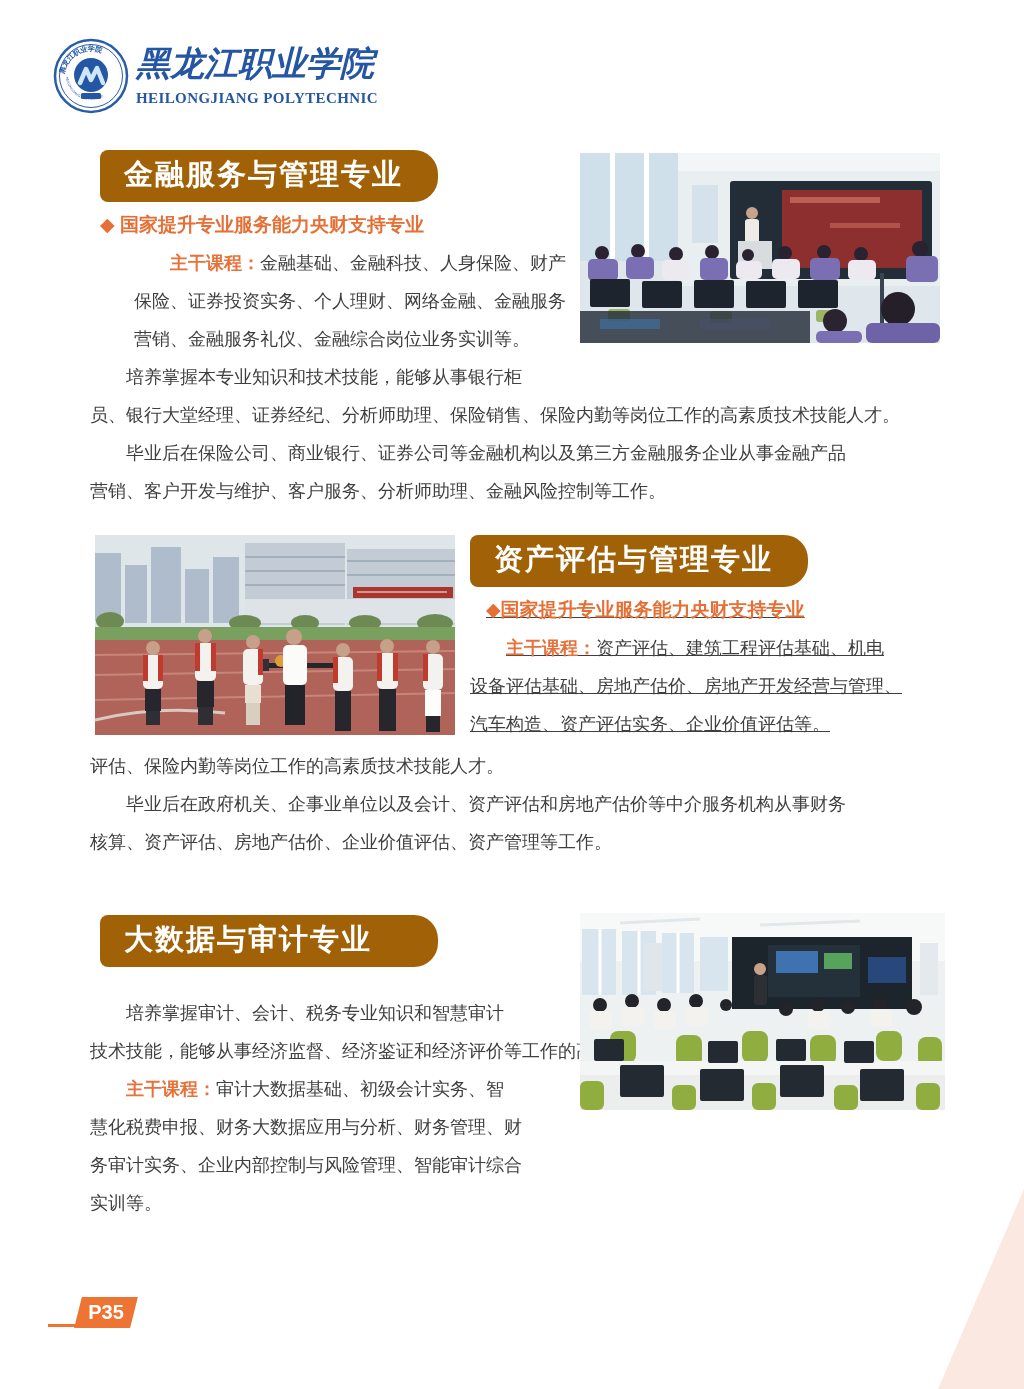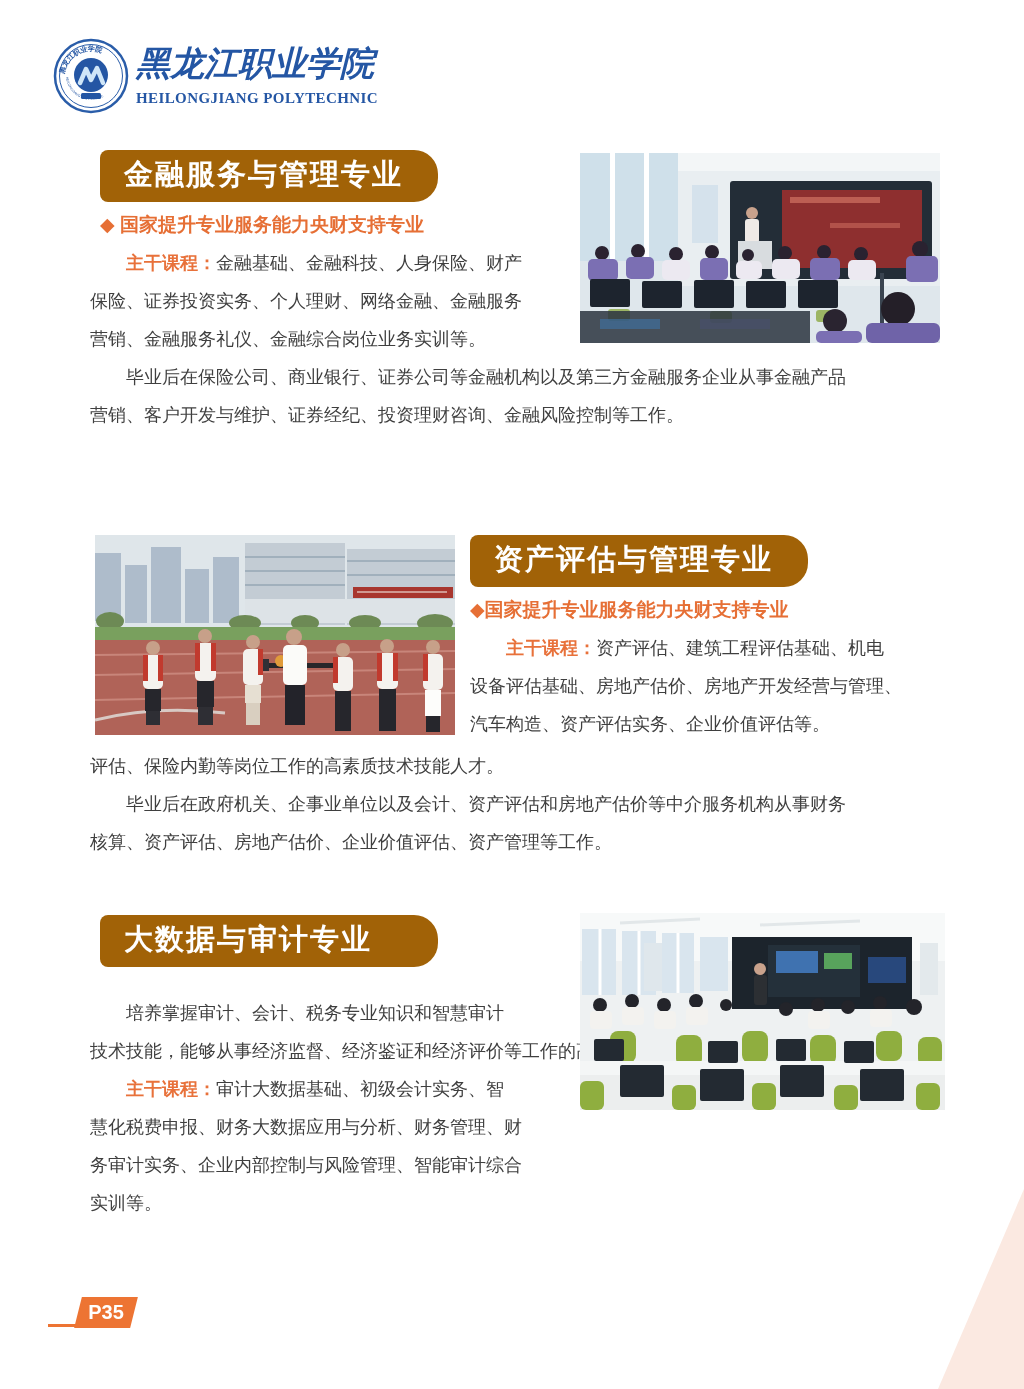--- a/index.html
+++ b/index.html
@@ -43,21 +43,21 @@
     font-size:19px;line-height:22px;white-space:nowrap;
   }
   .para{
     margin:0;white-space:pre-line;text-indent:2em;
     font-size:18px;line-height:38px;color:#3f3f3f;
     text-align:left;
   }
   .para .lead{color:#e8713a;font-weight:bold;}
   .no-indent{text-indent:0;}
   
-  .col-right{margin-left:380px;width:475px;}
+  .col-right{margin-left:380px;width:475px;text-decoration:underline;}
   
   .photo{position:absolute;display:block;line-height:0;}
   .photo1{left:490px;top:3px;}
   .photo2{left:5px;top:0px;}
   .photo3{left:490px;top:-2px;}
   
   .footer-line{position:absolute;left:48px;top:1324px;width:32px;height:3px;background:#ED7433;}
   .page-tab{
     position:absolute;left:78px;top:1297px;width:56px;height:31px;
     background:#ED7433;transform:skewX(-14deg);
@@ -152,25 +152,27 @@
       <rect x="286" y="170" width="74" height="20" rx="6" fill="#6f63a8"></rect>
       <circle cx="255" cy="168" r="12" fill="#2a2430"></circle>
       <rect x="236" y="178" width="46" height="12" rx="5" fill="#7b6fb3"></rect>
       <rect x="0" y="158" width="230" height="32" fill="#2b3440" opacity="0.85"></rect>
       <rect x="20" y="166" width="60" height="10" fill="#3d74a8" opacity="0.6"></rect>
       <rect x="120" y="166" width="70" height="10" fill="#47506b" opacity="0.7"></rect>
     </svg>
   </figure>
   <div class="banner-row"><span class="banner">金融服务与管理专业</span></div>
   <div class="badge">◆ 国家提升专业服务能力央财支持专业</div>
-  <p class="para" style="width:470px;"><span class="lead">主干课程：</span><span>金融基础、金融科技、人身保险、财产
+  <p class="para" style="width:470px;margin-left:44px;"><span class="lead">主干课程：</span><span>金融基础、金融科技、人身保险、财产
 保险、证券投资实务、个人理财、网络金融、金融服务
 营销、金融服务礼仪、金融综合岗位业务实训等。</span></p>
+  <p class="para"><span>培养掌握本专业知识和技术技能，能够从事银行柜
+员、银行大堂经理、证券经纪、分析师助理、保险销售、保险内勤等岗位工作的高素质技术技能人才。</span></p>
   <p class="para"><span>毕业后在保险公司、商业银行、证券公司等金融机构以及第三方金融服务企业从事金融产品
-营销、客户开发与维护、证券经纪、投资理财咨询、金融风险控制等工作。</span></p>
+营销、客户开发与维护、客户服务、分析师助理、金融风险控制等工作。</span></p>
 </div>
 
 <div class="section sec2">
   <figure class="photo photo2" style="margin:0;">
     <svg width="360" height="200" viewBox="0 0 360 200">
       <rect width="360" height="200" fill="#dfe6ea"></rect>
       <g fill="#aebccb">
         <rect x="0" y="18" width="26" height="68"></rect>
           <rect x="30" y="30" width="22" height="58"></rect>
         <rect x="56" y="12" width="30" height="76"></rect>
@@ -259,21 +261,21 @@
             <rect x="0" y="119" width="20" height="36" rx="5" fill="#f4f2ee"></rect>
             <rect x="0" y="119" width="5" height="27" fill="#c13a2e"></rect>
             <rect x="2" y="155" width="16" height="26" fill="#fdfdfb"></rect>
             <rect x="3" y="181" width="14" height="16" fill="#26262c"></rect>
           </g>
       </g>
     </svg>
   </figure>
   <div class="col-right">
     <div class="banner-row" style="margin-left:0;"><span class="banner">资产评估与管理专业</span></div>
-    <div class="badge" style="margin-left:0;">◆国家提升专业服务能力央财支持专业</div>
+    <div class="badge" style="margin-left:16px;">◆国家提升专业服务能力央财支持专业</div>
     <p class="para"><span class="lead">主干课程：</span><span>资产评估、建筑工程评估基础、机电
 设备评估基础、房地产估价、房地产开发经营与管理、
 汽车构造、资产评估实务、企业价值评估等。</span></p>
   </div>
   <p class="para no-indent" style="margin-top:4px;"><span>评估、保险内勤等岗位工作的高素质技术技能人才。</span></p>
   <p class="para"><span>毕业后在政府机关、企事业单位以及会计、资产评估和房地产估价等中介服务机构从事财务
 核算、资产评估、房地产估价、企业价值评估、资产管理等工作。</span></p>
 </div>
 
 <div class="section sec3">

